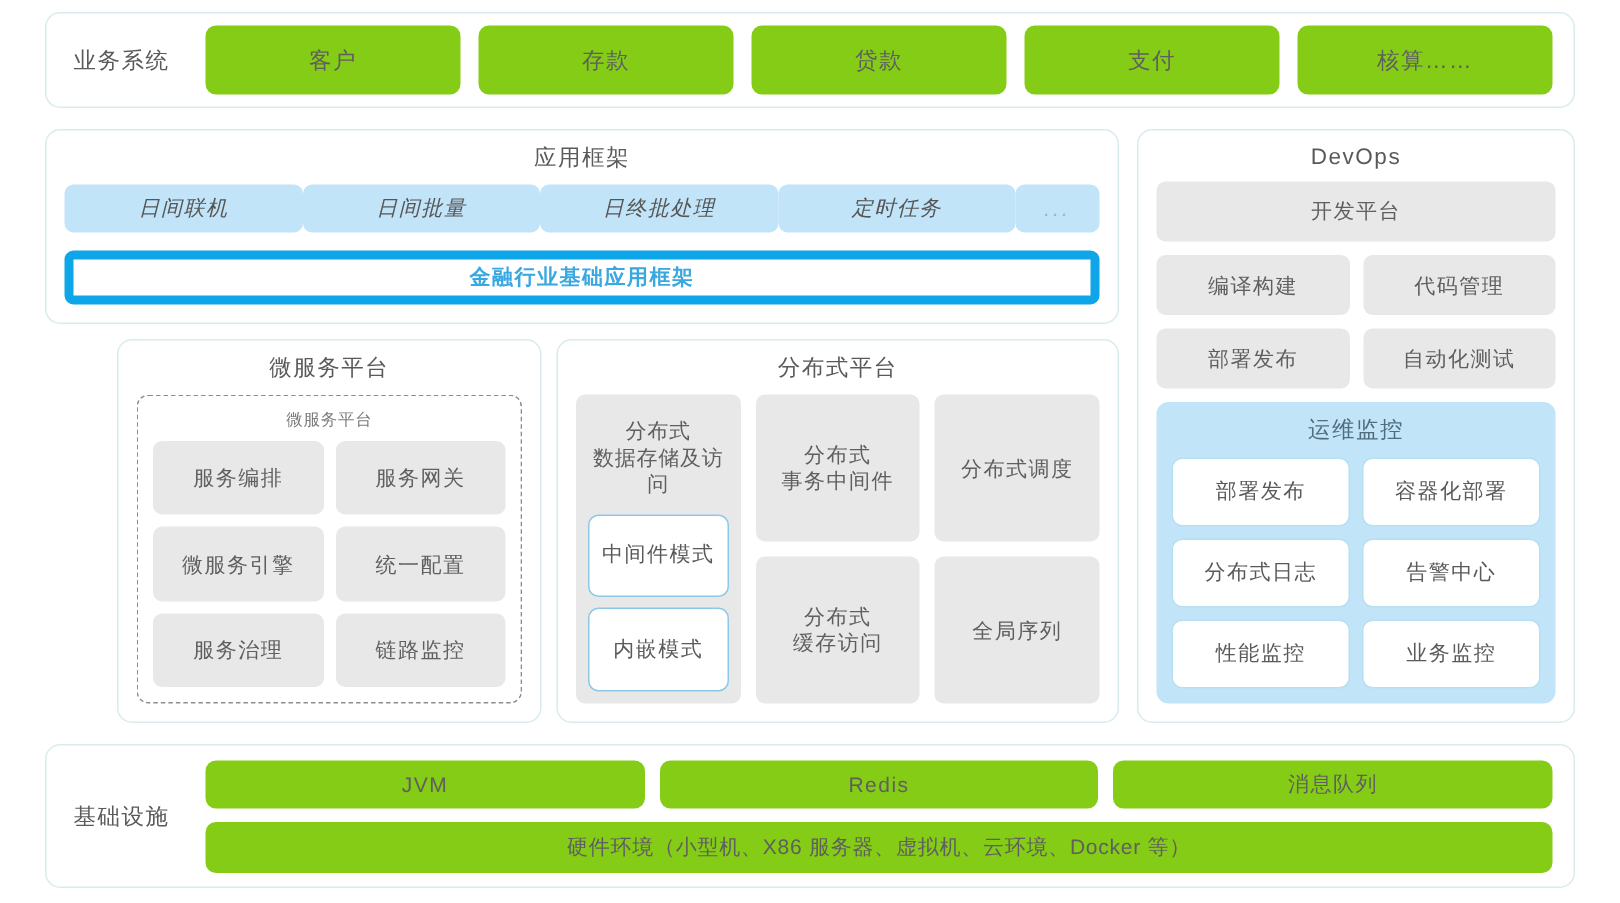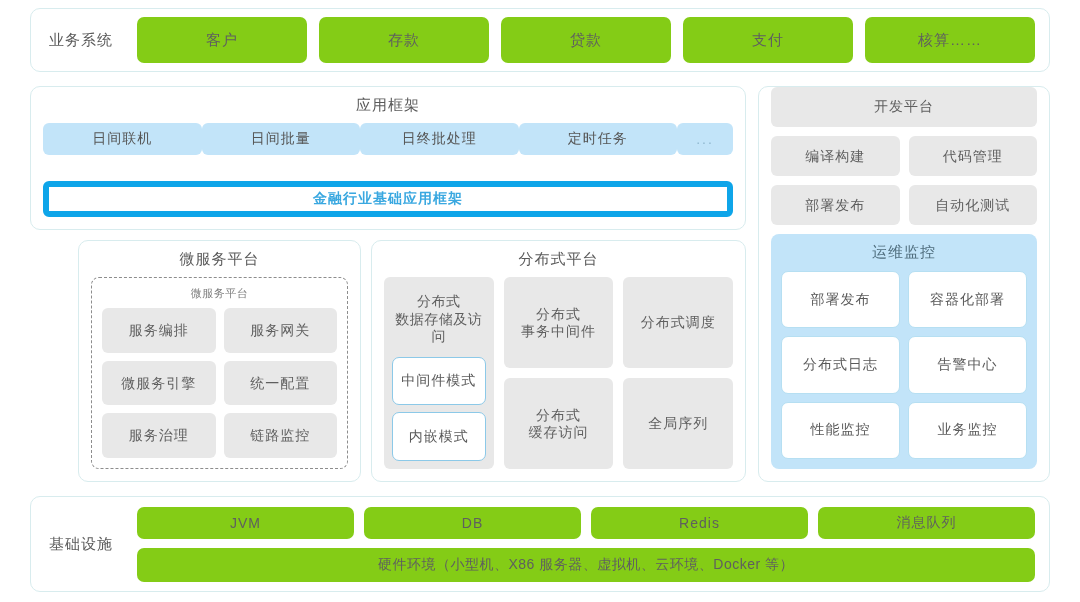--- a/index.html
+++ b/index.html
@@ -92,21 +92,22 @@
     color: #5a5a5a;
     letter-spacing: 1px;
     padding: 9px 0 8px 0;
   }
 
   
   .appfw { padding: 0 12px 12px 12px; flex: none; }
   .appfw-chips {
     display: flex;
     gap: 0;
-    margin-bottom: 26px;
+    margin-bottom: 12px;
+    font-style: italic;
   }
   .blue-chip {
     background: #c2e4f9;
     border-radius: 6px;
     height: 32px;
     display: flex;
     align-items: center;
     justify-content: center;
     font-size: 14px;
     color: #565656;
@@ -372,20 +373,21 @@
             </div>
 
           </div>
         </div>
 
       </div>
     </div>
 
     <div class="mid-right">
       <div class="card devops">
+        <div class="card-title">DevOps</div>
         <div class="devops-stack">
           <div class="devops-wide">开发平台</div>
           <div class="devops-pair">
             <div class="gray-cell">编译构建</div>
             <div class="gray-cell">代码管理</div>
           </div>
           <div class="devops-pair">
             <div class="gray-cell">部署发布</div>
             <div class="gray-cell">自动化测试</div>
           </div>
@@ -404,21 +406,20 @@
       </div>
     </div>
 
   </div>
 
   <div class="card infra-row">
     <div class="side-label">基础设施</div>
     <div class="infra-body">
       <div class="infra-top">
         <div class="gray-chip">JVM</div>
-        <div class="gray-chip">DB</div>
         <div class="gray-chip">Redis</div>
         <div class="gray-chip">消息队列</div>
       </div>
       <div class="infra-bottom">
         <div class="gray-chip">硬件环境（小型机、X86 服务器、虚拟机、云环境、Docker 等）</div>
       </div>
     </div>
   </div>
 
 </div>

